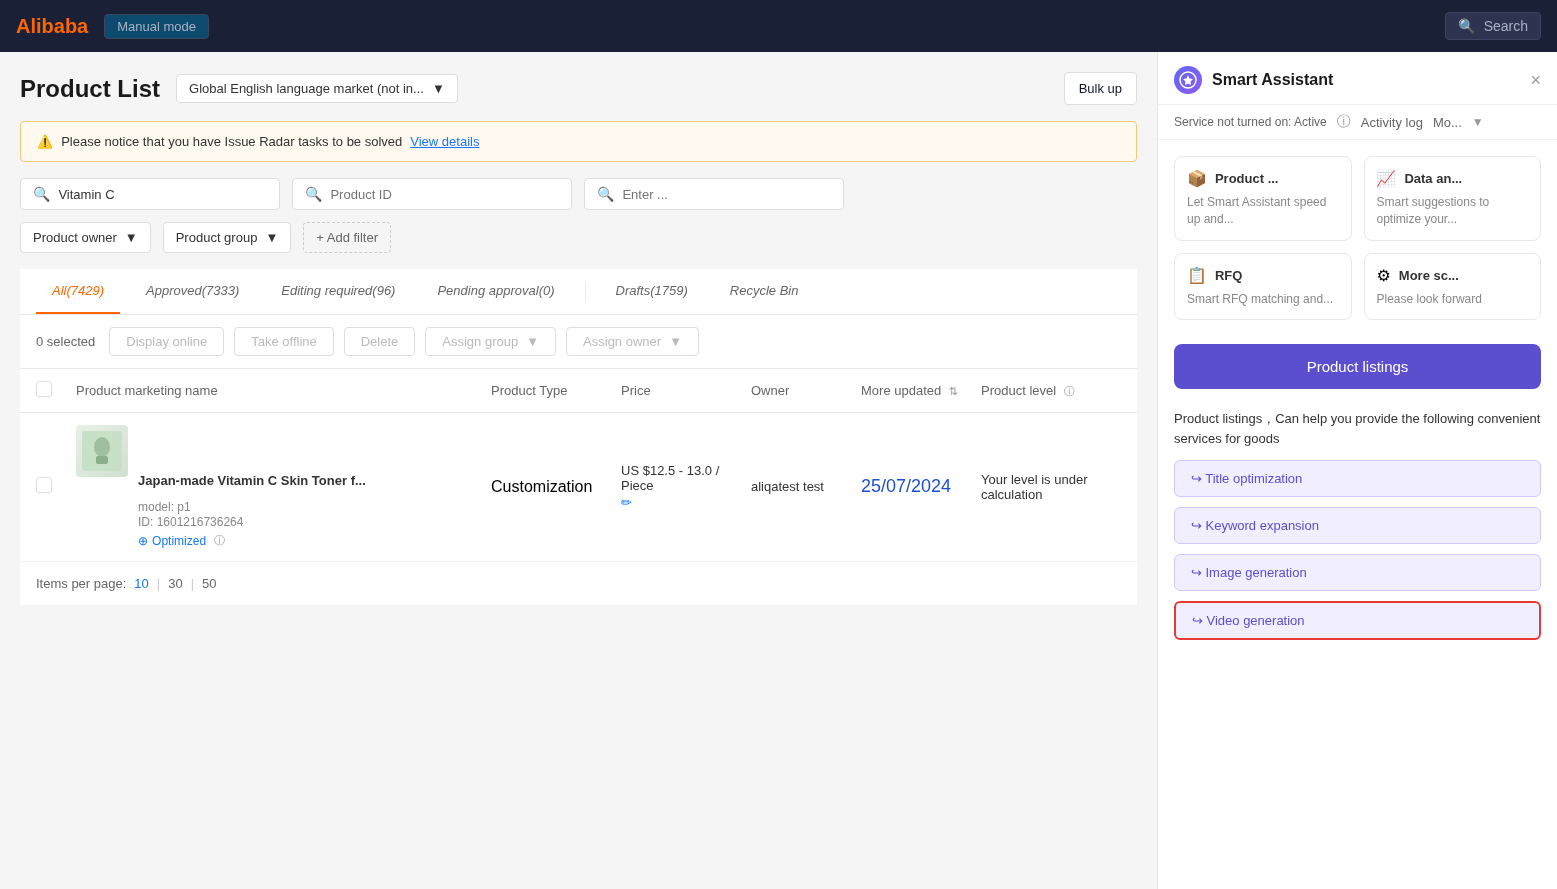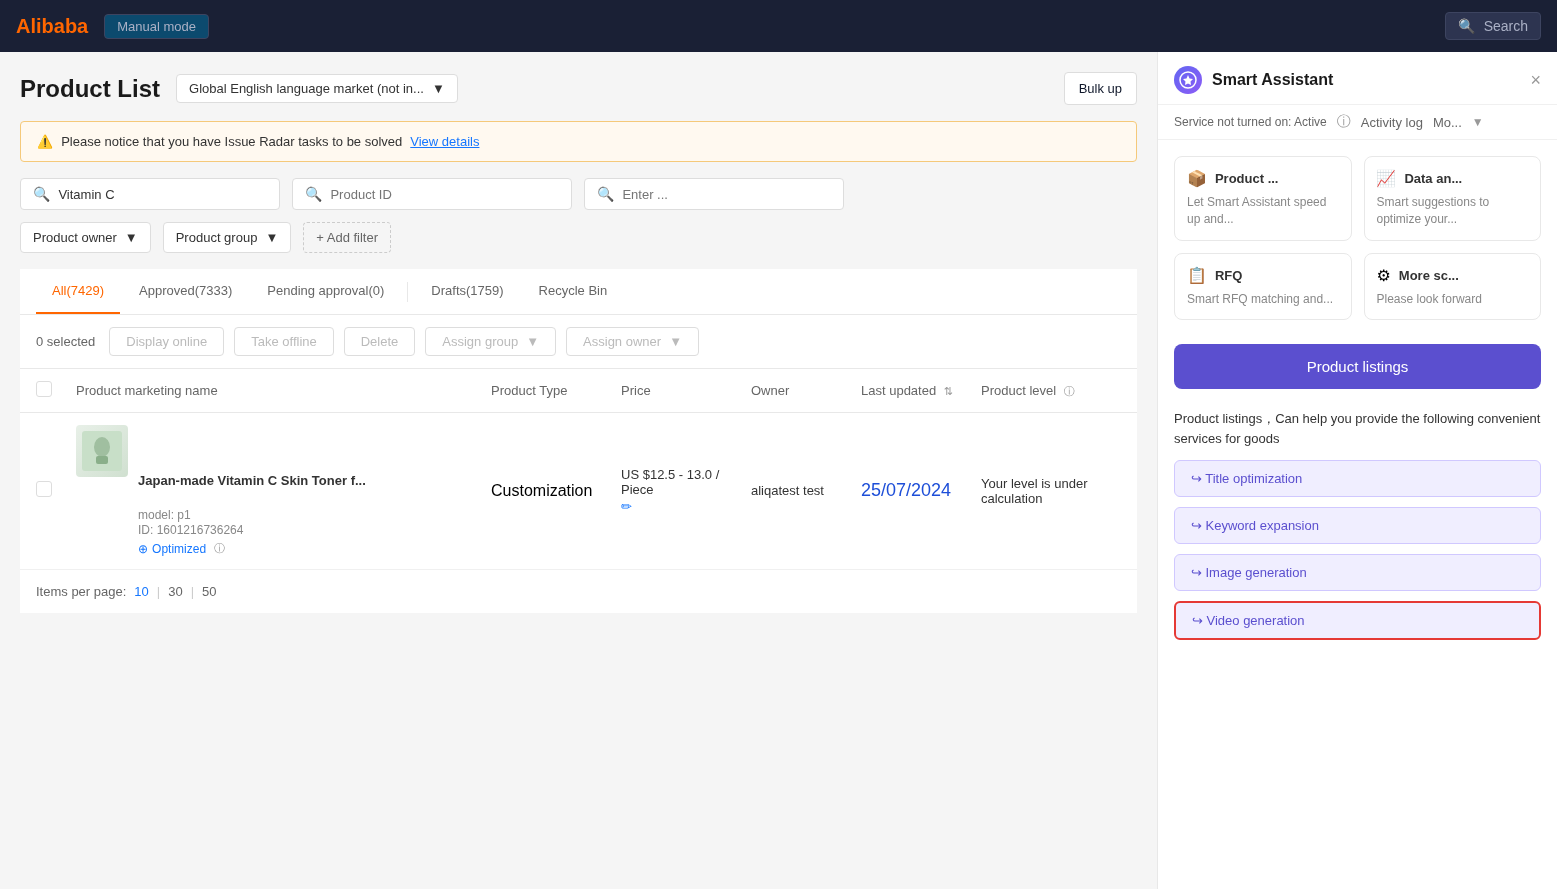--- a/index.html
+++ b/index.html
@@ -170,22 +170,23 @@
       color: #666;
     }
 
     
     .tabs-bar {
       display: flex;
       align-items: center;
       background: #fff;
       border-bottom: 1px solid #e8e8e8;
       padding: 0 16px;
-      gap: 3px;
+      gap: 10px;
       margin-bottom: 0;
+      font-style: italic;
     }
     .tab-item {
       padding: 14px 16px;
       font-size: 13px;
       color: #666;
       cursor: pointer;
       border-bottom: 2px solid transparent;
       white-space: nowrap;
     }
     .tab-item.active {
@@ -290,21 +291,21 @@
     .product-info { flex: 1; min-width: 0; }
     .product-name {
       font-size: 13px;
       font-weight: 600;
       color: #333;
       white-space: nowrap;
       overflow: hidden;
       text-overflow: ellipsis;
       margin-top: 48px;
     }
-    .product-meta { font-size: 12px; color: #888; margin-top: 20px; }
+    .product-meta { font-size: 12px; color: #888; margin-top: 12px; }
     .product-id { font-size: 12px; color: #888; margin-top: 1px; }
     .optimized-badge {
       display: inline-flex;
       align-items: center;
       gap: 4px;
       font-size: 12px;
       color: #1677ff;
       margin-top: 4px;
     }
 
@@ -532,20 +533,21 @@
       <div class="filter-dropdown">
         <span>Product group</span>
         <span>▼</span>
       </div>
       <button class="add-filter-btn">+ Add filter</button>
     </div>
 
     <div class="tabs-bar">
       <div class="tab-item active">All(7429)</div>
       <div class="tab-item">Approved(7333)</div>
+      <div class="tab-item">Editing required(96)</div>
       <div class="tab-item">Pending approval(0)</div>
       <div class="tab-divider"></div>
       <div class="tab-item">Drafts(1759)</div>
       <div class="tab-item">Recycle Bin</div>
     </div>
 
     <div class="actions-bar">
       <span class="selected-count">0  selected</span>
       <button class="action-btn">Display online</button>
       <button class="action-btn">Take offline</button>
@@ -564,21 +566,21 @@
 
       <div class="table-header">
         <div class="col-check">
           <span class="checkbox"></span>
         </div>
         <div class="col-name">Product marketing name</div>
         <div class="col-type">Product Type</div>
         <div class="col-price">Price</div>
         <div class="col-owner">Owner</div>
         <div class="col-updated">
-          <span>Last updated</span>
+          <span>More updated</span>
           <span class="sort-icon">⇅</span>
         </div>
         <div class="col-level">
           <span>Product level</span>
           <span class="info-circle">ⓘ</span>
         </div>
       </div>
 
       <div class="table-row">
         <div class="col-check">

